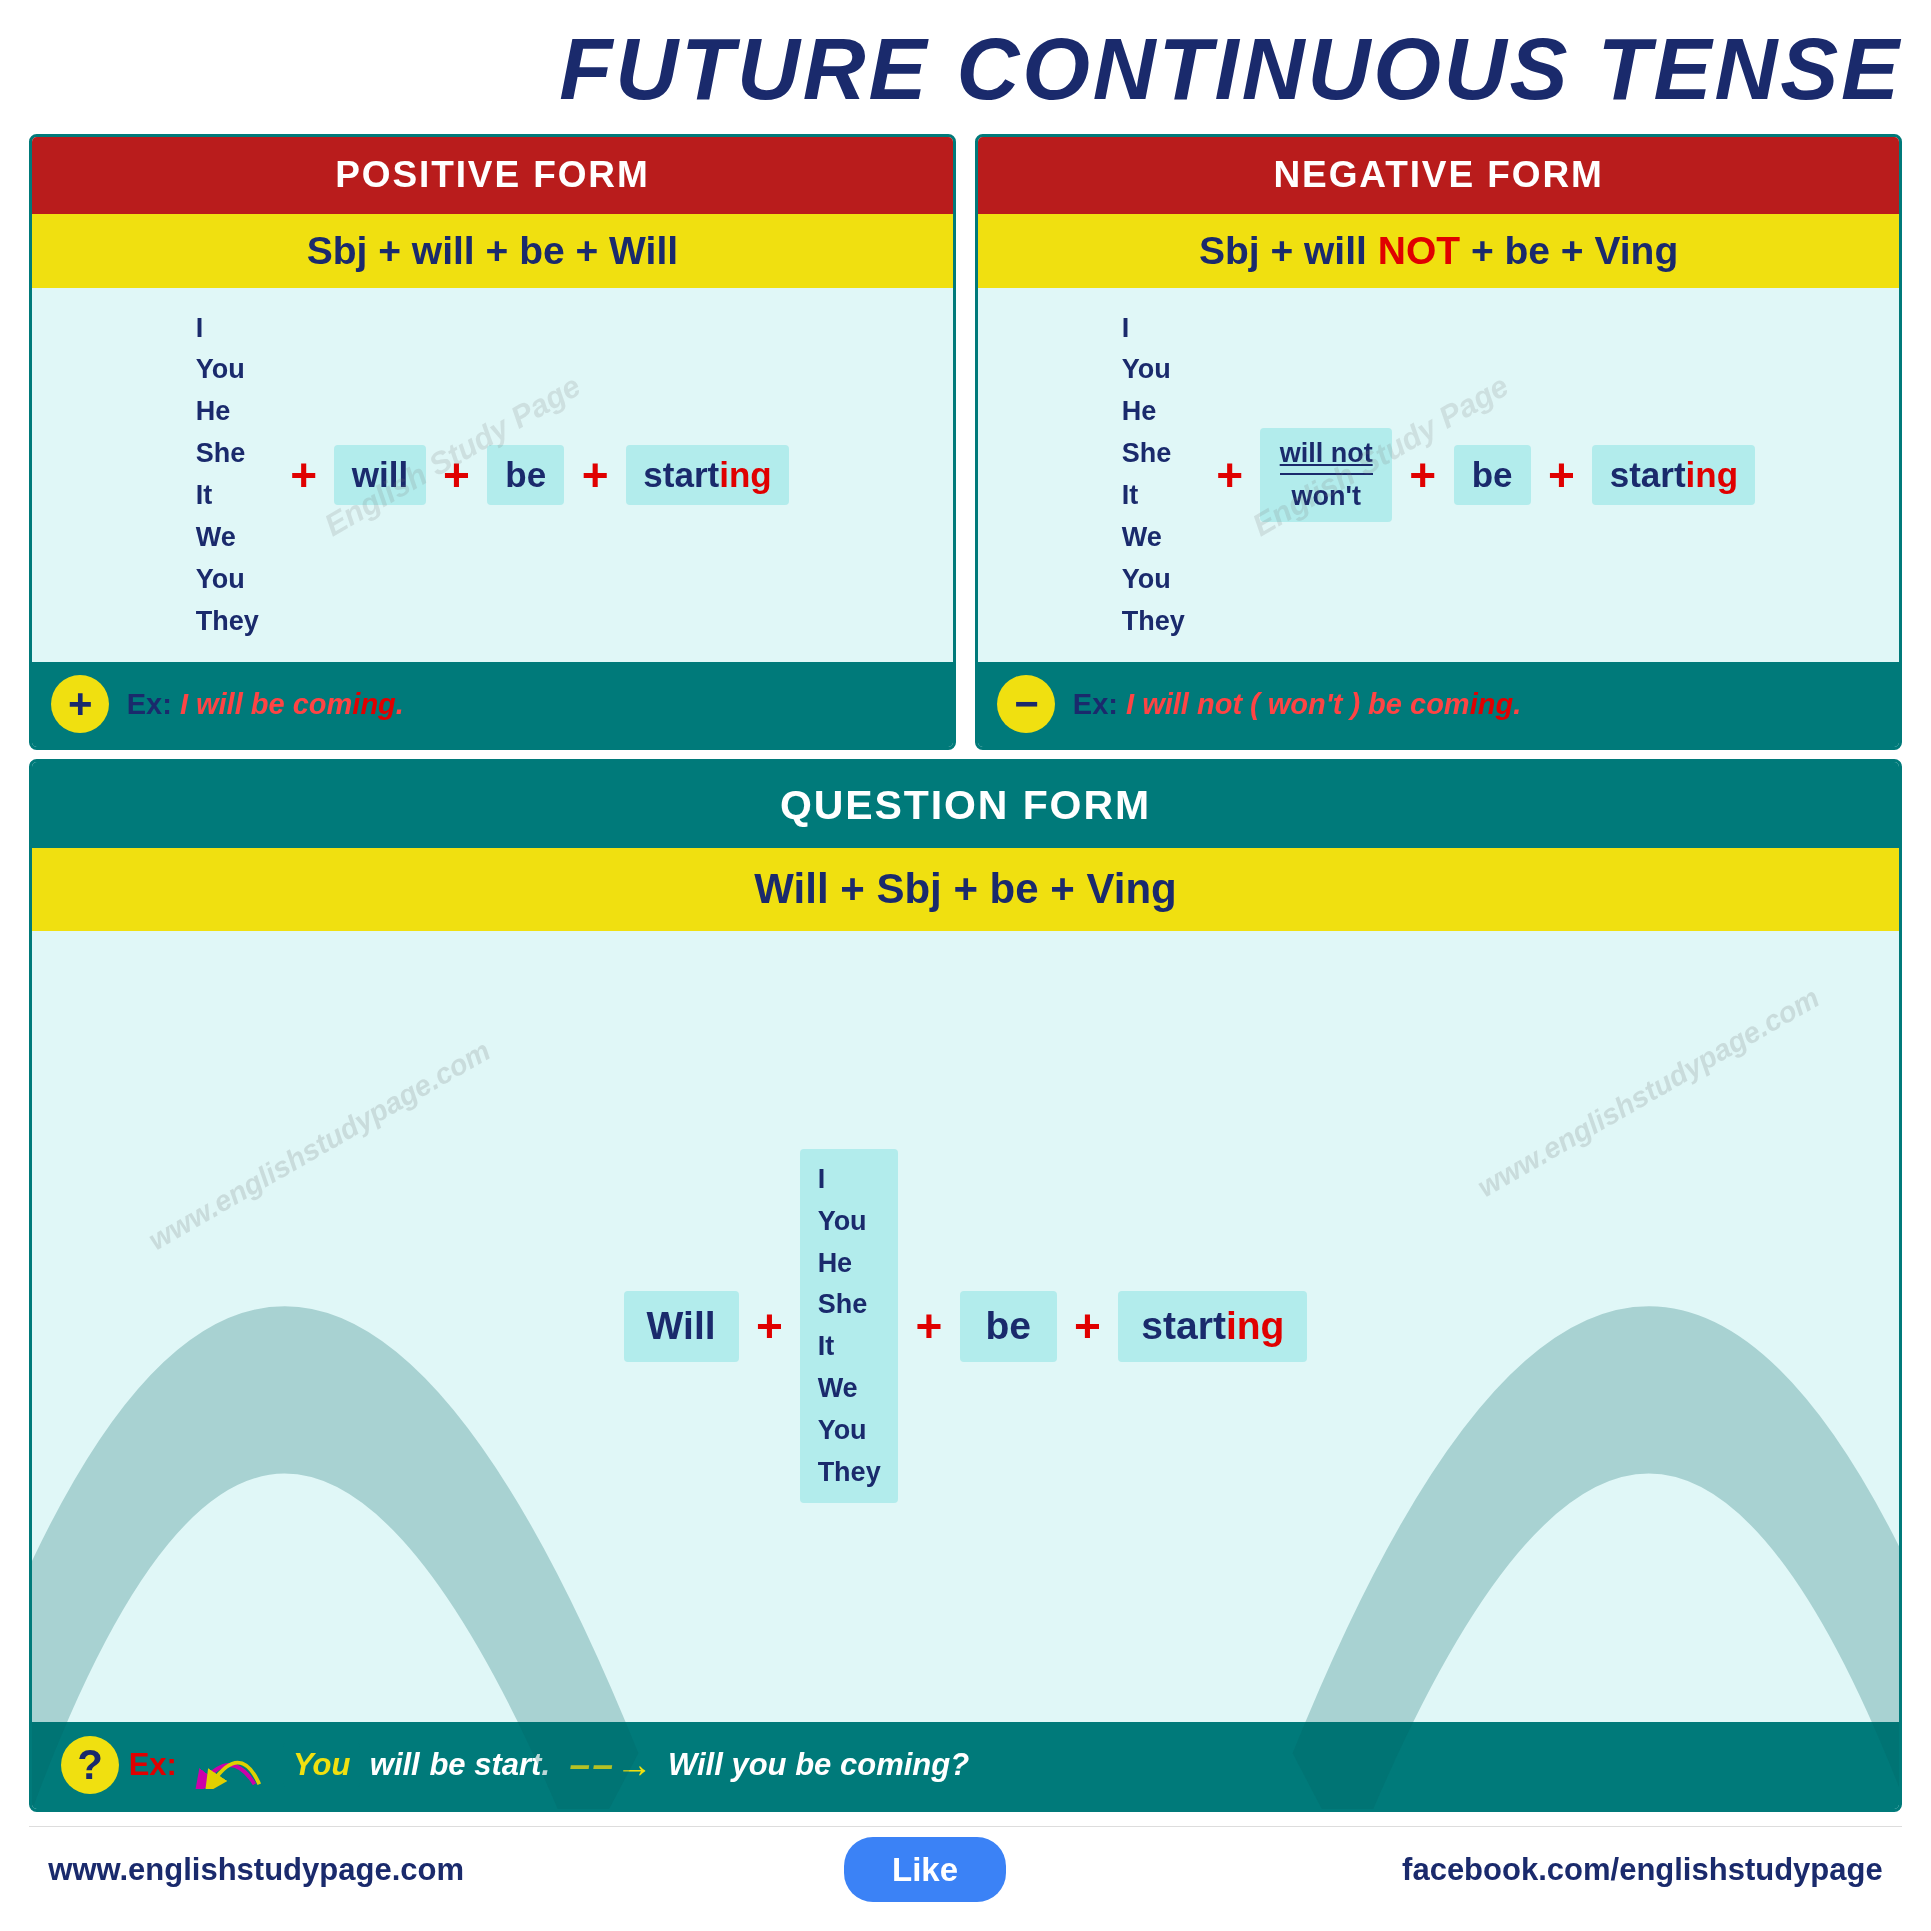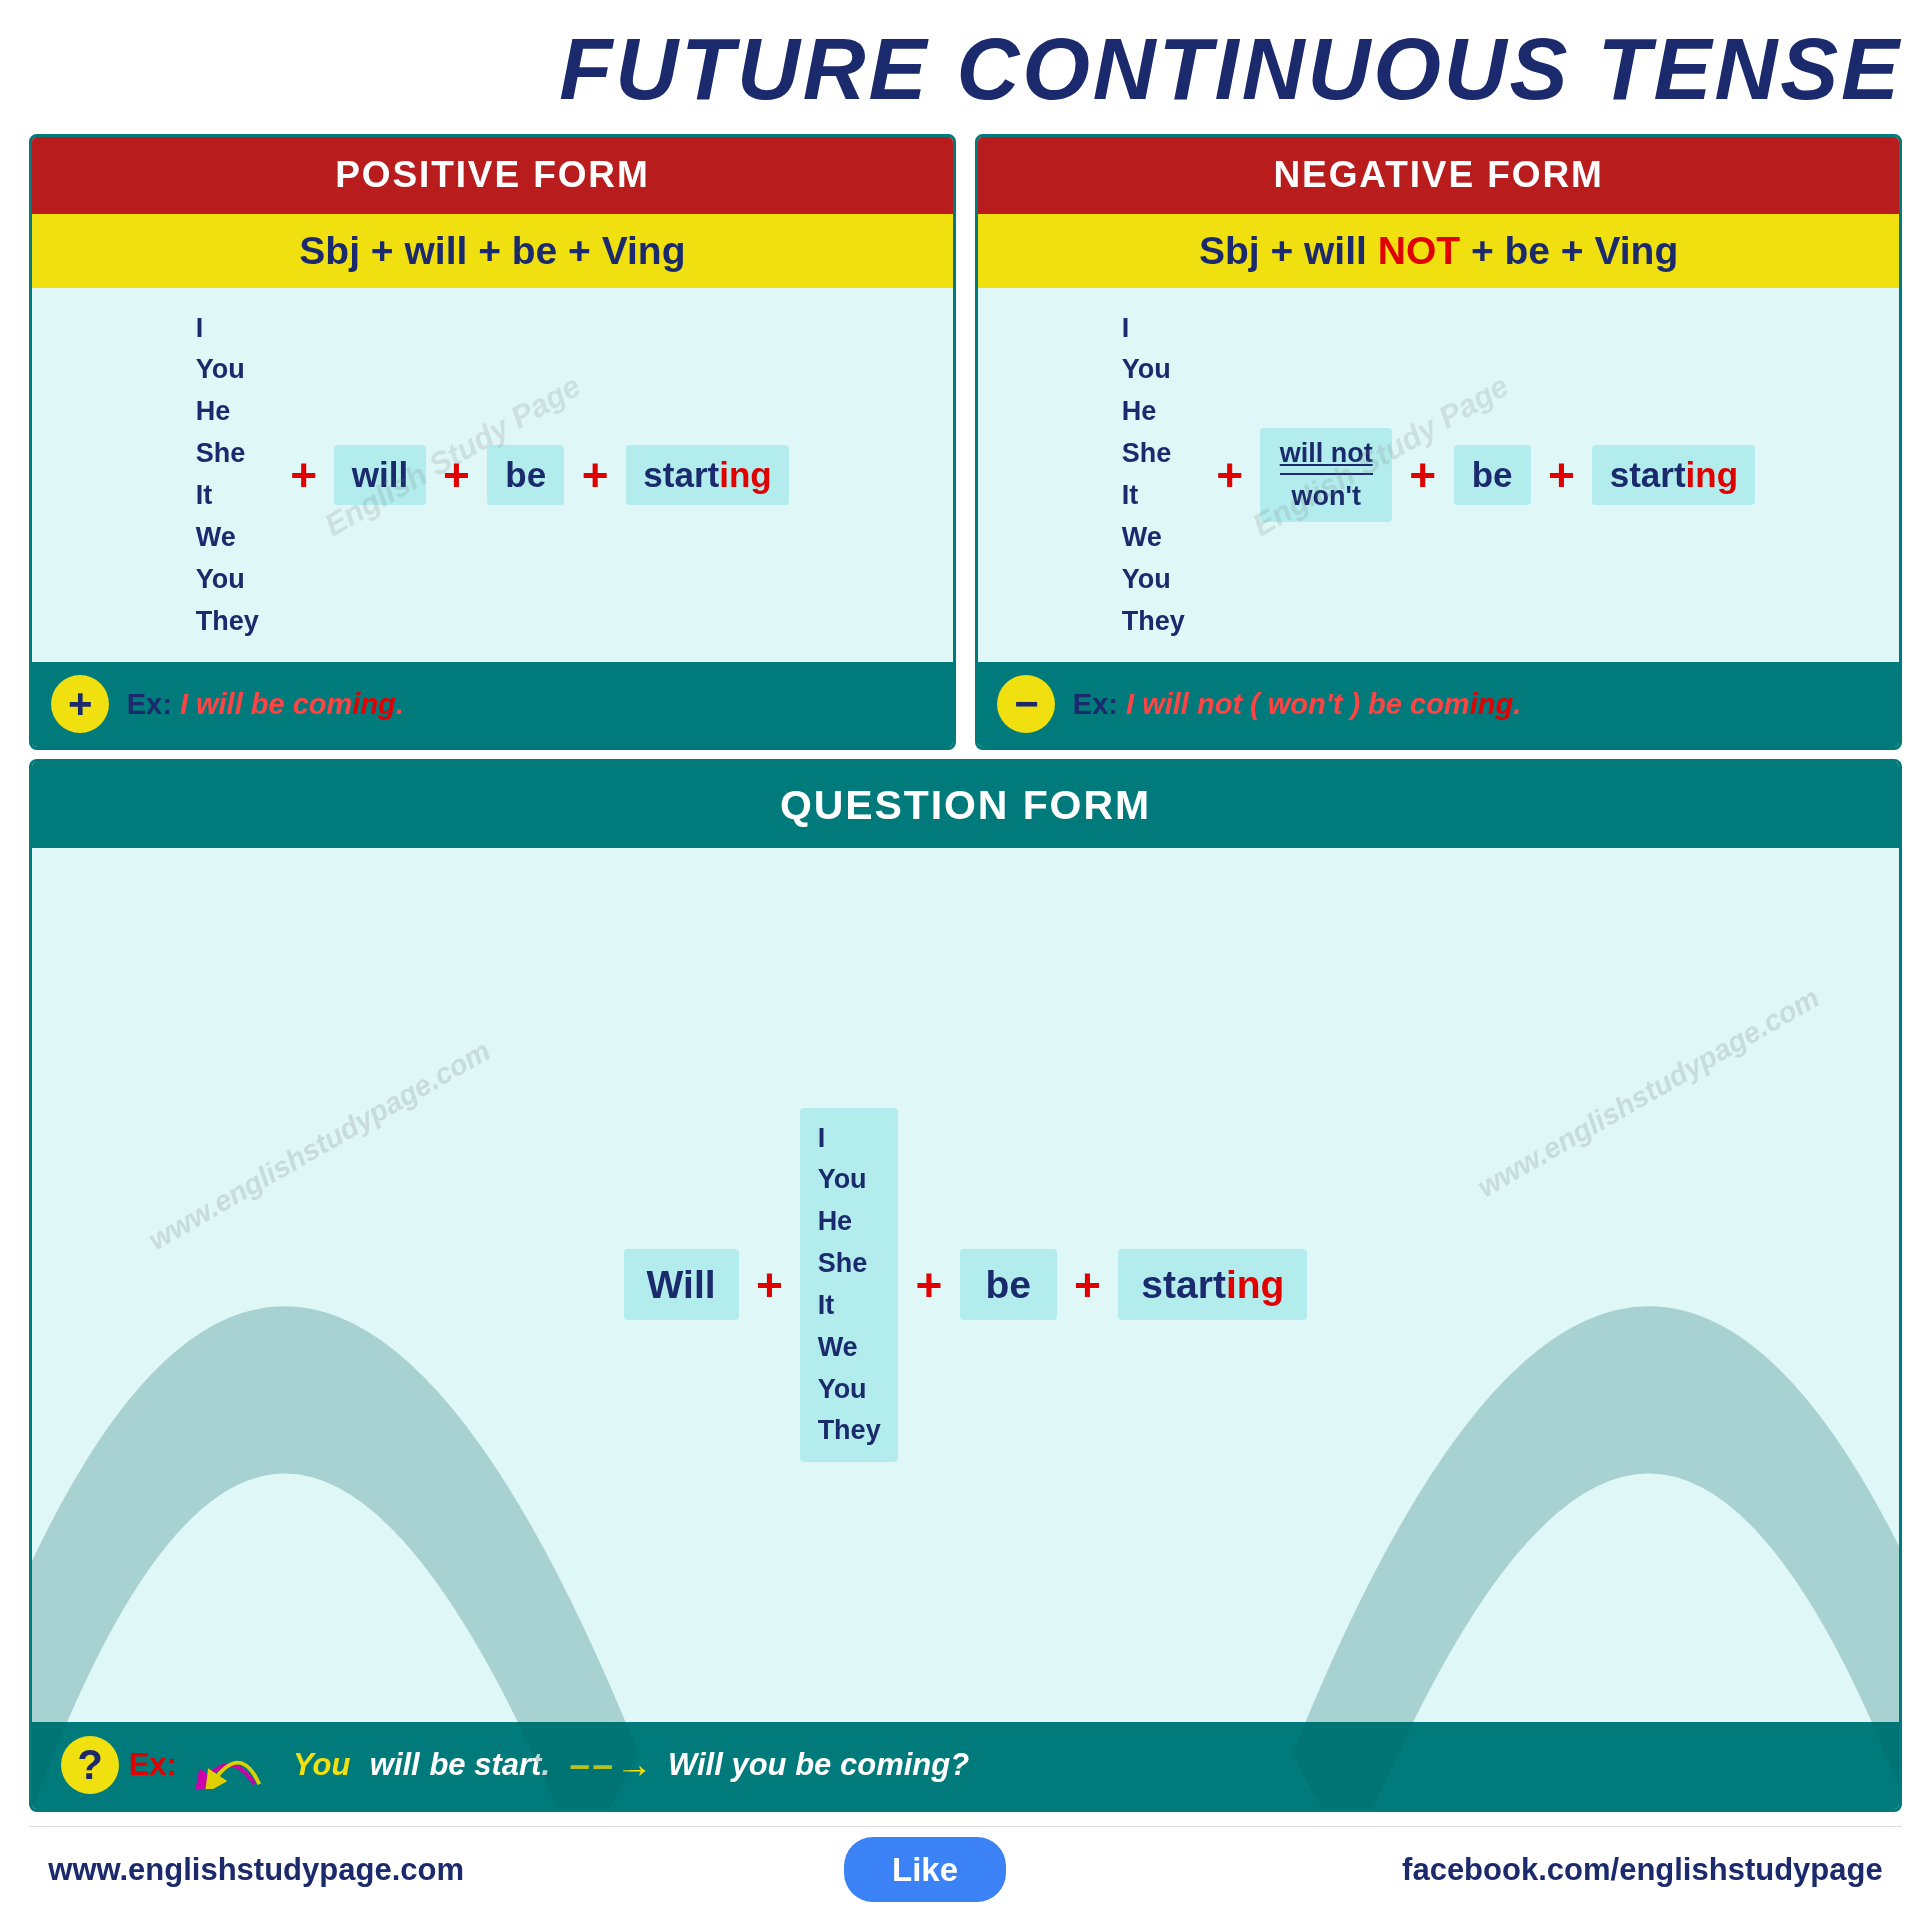--- a/index.html
+++ b/index.html
@@ -342,21 +342,21 @@
 <body>
 
 <div class="page-wrapper">
 
   <div class="main-title">FUTURE CONTINUOUS TENSE</div>
 
   <div class="top-row">
 
     <div class="form-box">
       <div class="form-box-header">POSITIVE FORM</div>
-      <div class="form-box-formula">Sbj + will + be + Ving</div>
+      <div class="form-box-formula">Sbj + will + be + Will</div>
 
       <div class="form-box-content">
 
         <div class="watermark watermark-pos-form-left">English Study Page</div>
 
         <div class="subject-col">
           <span>I</span>
           <span>You</span>
           <span>He</span>
           <span>She</span>
@@ -443,20 +443,21 @@
   <div class="question-section">
 
     <svg class="arc-svg" viewBox="0 0 1940 500" preserveAspectRatio="none">
 
       <path d="M -50 500 Q 250 100 600 500" fill="none" stroke="rgba(0,100,100,0.25)" stroke-width="80"></path>
 
       <path d="M 1340 500 Q 1690 100 2000 500" fill="none" stroke="rgba(0,100,100,0.25)" stroke-width="80"></path>
     </svg>
 
     <div class="question-header">QUESTION FORM</div>
+    <div class="question-formula">Will +  Sbj + be + Ving</div>
 
     <div style="position:absolute; top:35%; left:5%; transform:rotate(-30deg); font-size:29px; color:rgba(100,100,100,0.18); font-style:italic; font-weight:700; white-space:nowrap; z-index:1; pointer-events:none;">www.englishstudypage.com</div>
     <div style="position:absolute; top:30%; right:3%; transform:rotate(-30deg); font-size:29px; color:rgba(100,100,100,0.18); font-style:italic; font-weight:700; white-space:nowrap; z-index:1; pointer-events:none;">www.englishstudypage.com</div>
 
     <div class="q-content-row">
 
       <div class="word-col" style="font-size:39px; padding:13.5px 23px; min-width:106px;">Will</div>
 
       <span class="plus-sign">+</span>
 

